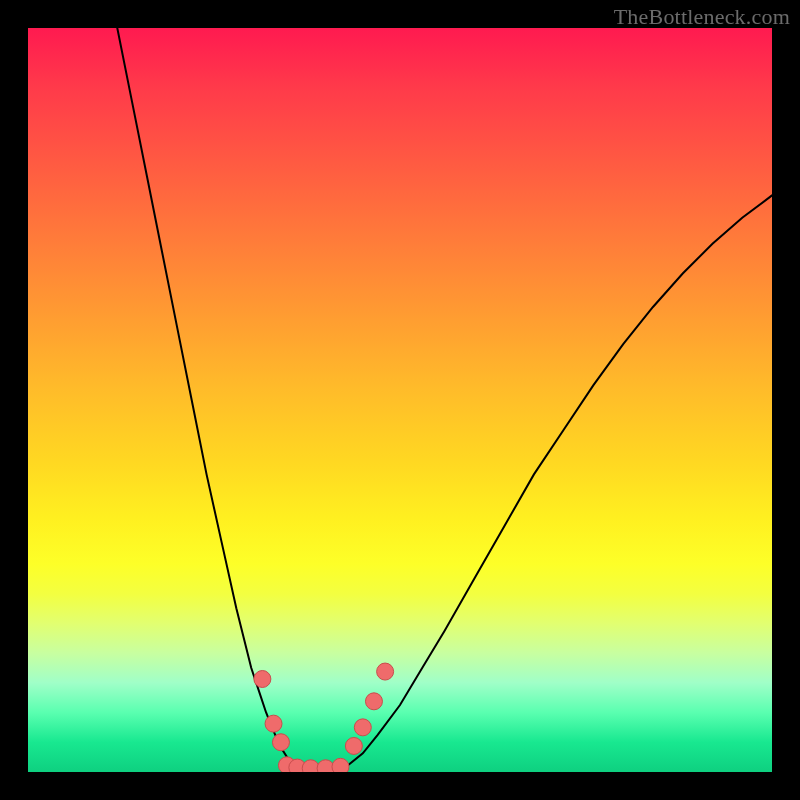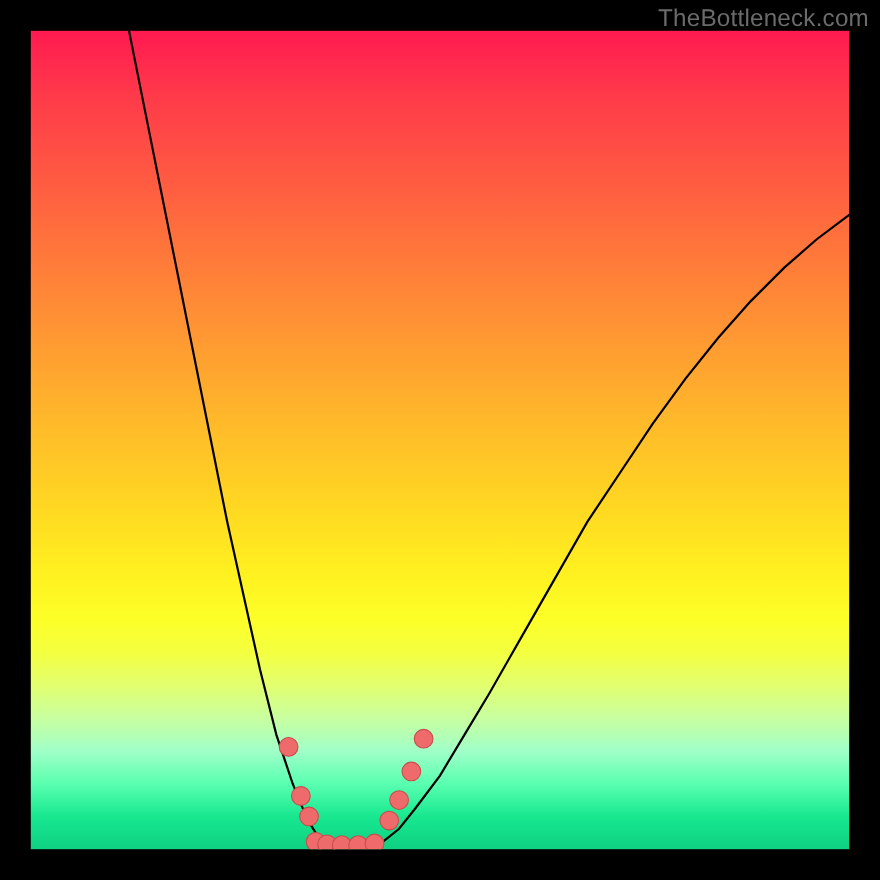--- a/index.html
+++ b/index.html
@@ -52,20 +52,21 @@
     height: 744px;
   }
   .watermark {
     position: absolute;
     top: 4px;
     right: 10px;
     color: #6b6b6b;
     font-size: 22px;
     letter-spacing: 0.2px;
     font-weight: 400;
+    font-family: Liberation Serif, serif;
   }
 </style>
 </head>
 <body>
 
 <div class="frame">
   <div class="plot">
     <svg viewBox="0 0 744 744">
       <g id="curves">
           <path d="M89.28 0.00 L104.16 74.40 L119.04 148.80 L133.92 223.20 L148.80 297.60 L163.68 372.00 L178.56 446.40 L193.44 513.36 L208.32 580.32 L223.20 639.84 L230.64 662.16 L238.08 684.48 L245.52 703.08 L252.96 719.45 L260.40 731.35 L267.84 738.79" fill="none" stroke="#000000" stroke-width="2" stroke-linecap="round"></path>

